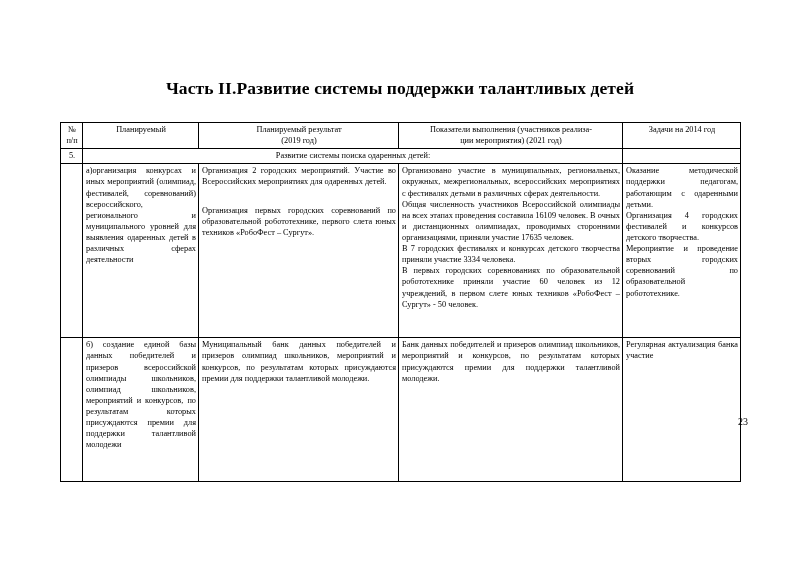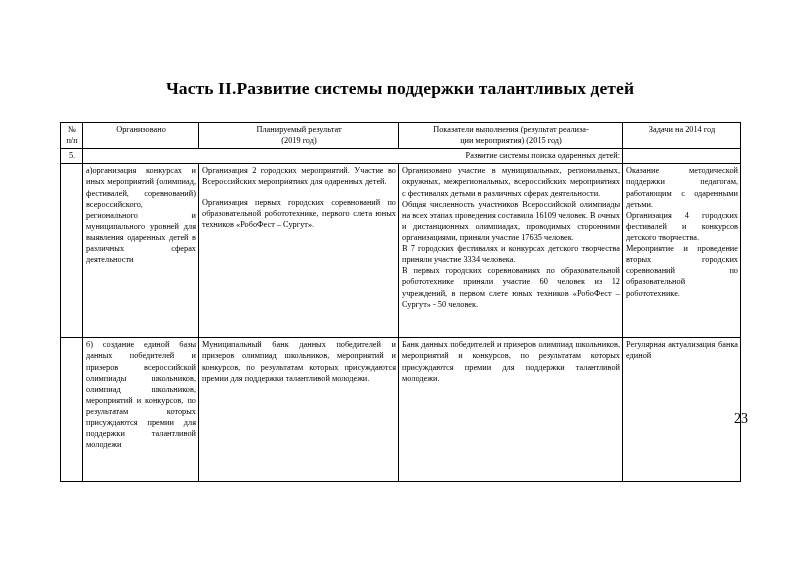--- a/index.html
+++ b/index.html
@@ -67,21 +67,21 @@
   .hdr-two-line { display: block; }
 
   td.section-title {
     text-align: center;
     font-weight: bold;
     font-size: 8.4px;
     padding: 2px 2px;
     vertical-align: middle;
   }
   td.subsection-title {
-    text-align: right;
+    text-align: center;
     font-weight: bold;
     font-size: 8.4px;
     padding: 2px 2px 2px 4px;
     vertical-align: middle;
   }
   td.rownum {
     text-align: center;
     font-weight: bold;
     font-size: 8.4px;
     vertical-align: middle;
@@ -90,30 +90,30 @@
     text-align: justify;
     text-align-last: left;
     hyphens: manual;
   }
   td.just p {
     margin: 0 0 0 0;
     text-align: justify;
     text-align-last: left;
   }
   td.just p.gap {
-    margin-top: 9px;
+    margin-top: 17px;
   }
   td.tall-a { height: 170px; }
   td.tall-b { height: 140px; }
 
   .page-number {
     position: absolute;
     right: 52px;
     bottom: 19px;
-    font-size: 14px;
+    font-size: 10px;
     font-family: "Liberation Serif", "DejaVu Serif", serif;
   }
 </style>
 </head>
 <body>
 
 <div class="page">
 
   <div class="doc-title">Часть II.Развитие системы поддержки талантливых детей</div>
 
@@ -124,28 +124,28 @@
         <col class="c3">
         <col class="c4">
         <col class="c5">
     </colgroup>
     <thead>
       <tr>
         <th>
           <span class="hdr-two-line">№</span>
           <span class="hdr-two-line">п/п</span>
         </th>
-        <th>Организовано</th>
+        <th>Планируемый</th>
         <th>
           <span class="hdr-two-line">Планируемый результат</span>
           <span class="hdr-two-line">(2019 год)</span>
         </th>
         <th>
-          <span class="hdr-two-line">Показатели выполнения (результат реализа-</span>
-          <span class="hdr-two-line">ции мероприятия) (2015 год)</span>
+          <span class="hdr-two-line">Показатели выполнения (участников реализа-</span>
+          <span class="hdr-two-line">ции мероприятия) (2021 год)</span>
         </th>
         <th>Задачи на 2014 год</th>
       </tr>
     </thead>
     <tbody>
 
 
       <tr>
         <td class="rownum">5.</td>
         <td class="subsection-title" colspan="3">Развитие системы поиска одаренных детей:</td>
@@ -179,21 +179,21 @@
         <td class="just tall-b">
           <p>б) создание единой базы данных победителей и призеров всероссийской олимпиады школьников, олимпиад школьников, мероприятий и конкурсов, по результатам которых присуждаются премии для поддержки талантливой молодежи</p>
         </td>
         <td class="just">
           <p>Муниципальный банк данных победителей и призеров олимпиад школьников, мероприятий и конкурсов, по результатам которых присуждаются премии для поддержки талантливой молодежи.</p>
         </td>
         <td class="just">
           <p>Банк данных победителей и призеров олимпиад школьников, мероприятий и конкурсов, по результатам которых присуждаются премии для поддержки талантливой молодежи.</p>
         </td>
         <td class="just">
-          <p>Регулярная актуализация банка единой</p>
+          <p>Регулярная актуализация банка участие</p>
         </td>
       </tr>
 
     </tbody>
   </table>
 
   <div class="page-number">23</div>
 
 </div>
 

